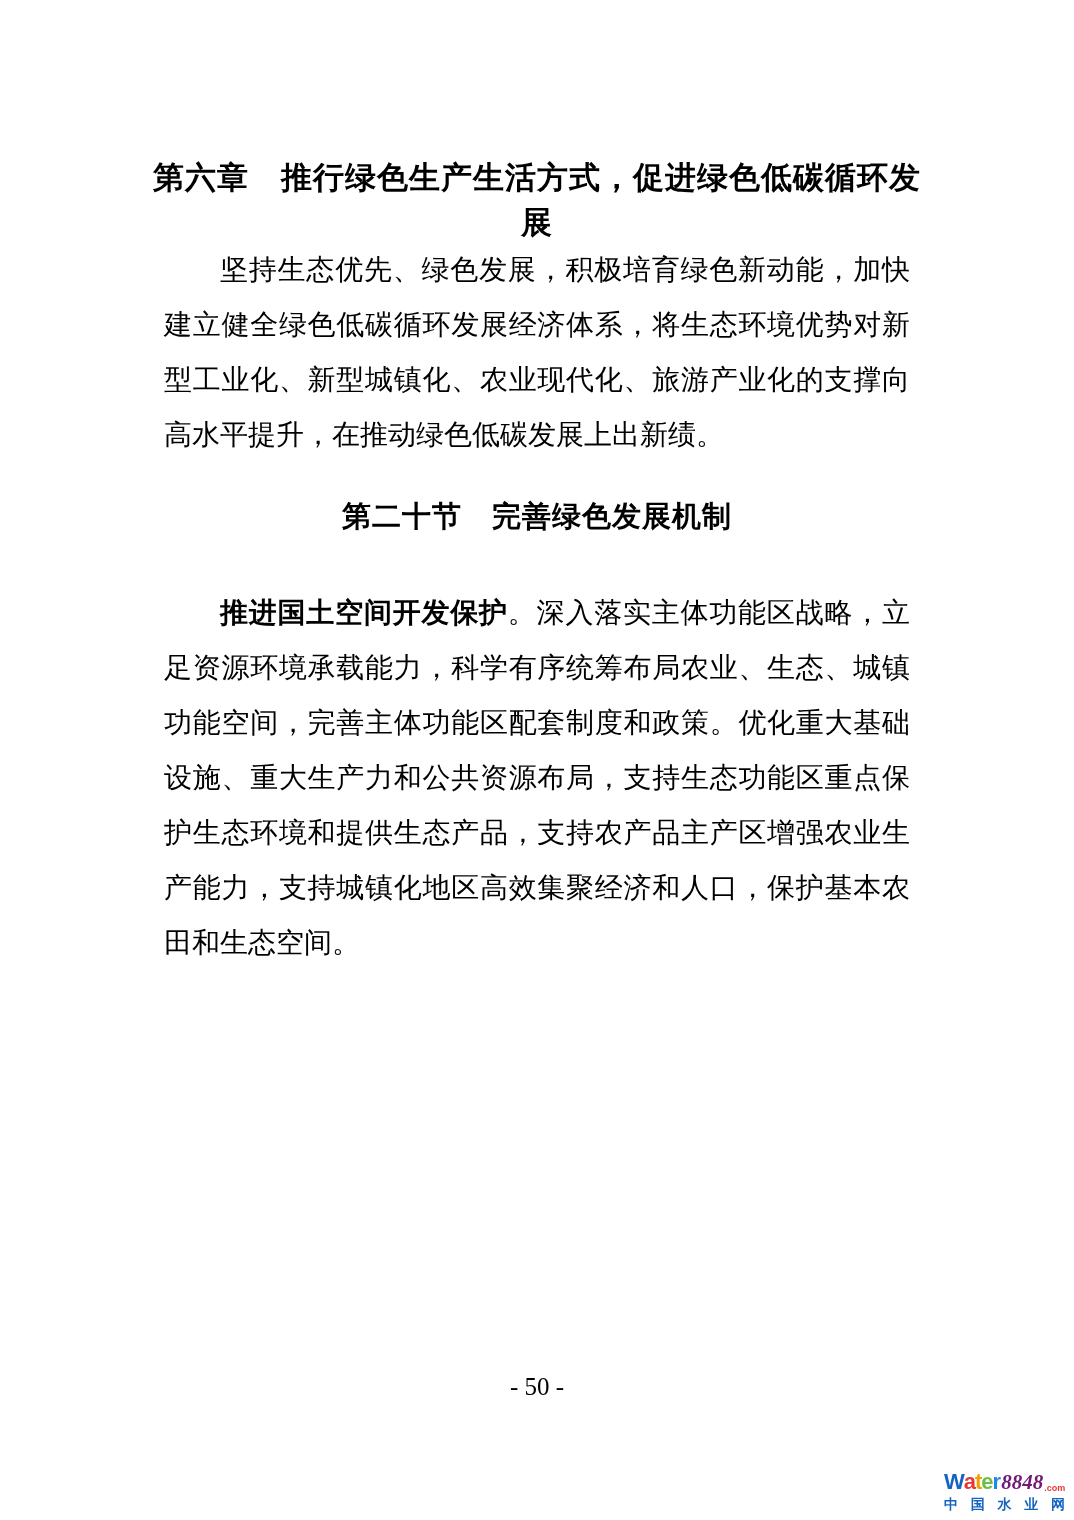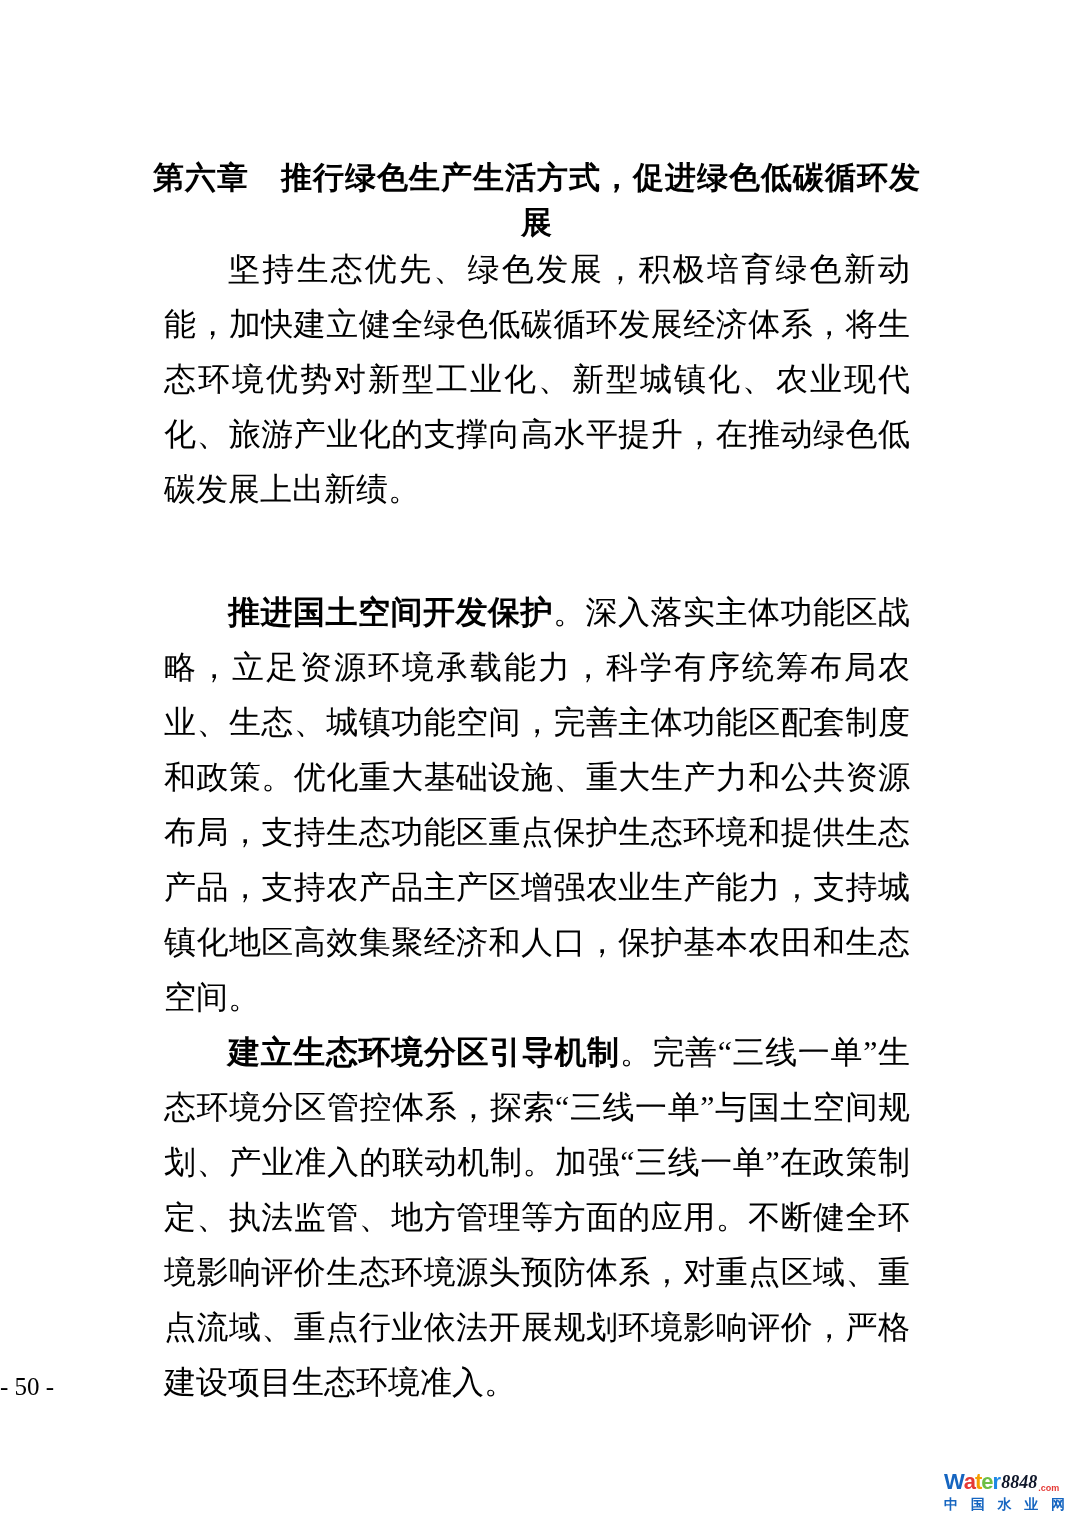--- a/index.html
+++ b/index.html
@@ -19,21 +19,21 @@
   .chapter-title {
     position: absolute; top: 155px; left: 150px; width: 774px;
     margin: 0;
     font-size: 31px; line-height: 45px;
     font-weight: 700;
     text-align: center;
     letter-spacing: 1px;
     color: #000000;
   }
   .para {
-    font-size: 32px;
+    font-size: 28px;
     line-height: 55px;
     text-align: justify;
     text-justify: inter-ideograph;
     text-indent: 2em;
     margin: 0;
     color: #000000;
   }
   .intro-para {
     position: absolute; top: 242px; left: 164px; width: 746px;
   }
@@ -45,21 +45,21 @@
     text-align: center;
     letter-spacing: 1px;
     color: #000000;
   }
   .body-block {
     position: absolute; top: 585px; left: 164px; width: 746px;
   }
   .lead { font-weight: 700; }
   .page-footer {
     position: absolute; top: 1371px; left: 0; width: 100%;
-    text-align: left;
+    text-align: center;
     font-size: 25px; line-height: 32px;
     color: #000000;
   }
   
   .watermark {
     position: absolute; top: 1471px; right: 9px; width: 121px;
   }
   .brand-line {
     display: flex; align-items: flex-end;
     font-family: "Liberation Sans", "DejaVu Sans", sans-serif;
@@ -71,22 +71,22 @@
     letter-spacing: -1px;
   }
   .brand-word span:nth-child(1) { color: #1565c0; }
   .brand-word span:nth-child(2) { color: #e53935; }
   .brand-word span:nth-child(3) { color: #f59e00; }
   .brand-word span:nth-child(4) { color: #6cbe45; }
   .brand-word span:nth-child(5) { color: #1e88e5; }
   .brand-number {
     font-family: "Liberation Serif", "DejaVu Serif", serif;
     font-style: italic; font-weight: 700;
-    font-size: 18px; line-height: 21px;
-    color: #0f172a;
+    font-size: 21px; line-height: 21px;
+    color: #701a75;
     margin-left: 1px;
   }
   .brand-tld {
     font-size: 9px; line-height: 10px;
     font-weight: 700;
     color: #e53935;
     margin-left: 1px; margin-bottom: 0;
   }
   .brand-sub {
     display: flex; justify-content: space-between;
@@ -98,24 +98,24 @@
 </style>
 </head>
 <body>
 
 <div class="page">
 
   <h1 class="chapter-title">第六章　推行绿色生产生活方式，促进绿色低碳循环发展</h1>
 
   <p class="para intro-para">坚持生态优先、绿色发展，积极培育绿色新动能，加快建立健全绿色低碳循环发展经济体系，将生态环境优势对新型工业化、新型城镇化、农业现代化、旅游产业化的支撑向高水平提升，在推动绿色低碳发展上出新绩。</p>
 
+  <h2 class="section-title">第二十节　完善绿色发展机制</h2>
 
   <div class="body-block">
     <p class="para"><b class="lead">推进国土空间开发保护</b><span>。深入落实主体功能区战略，立足资源环境承载能力，科学有序统筹布局农业、生态、城镇功能空间，完善主体功能区配套制度和政策。优化重大基础设施、重大生产力和公共资源布局，支持生态功能区重点保护生态环境和提供生态产品，支持农产品主产区增强农业生产能力，支持城镇化地区高效集聚经济和人口，保护基本农田和生态空间。</span></p>
-    <p class="para"><b class="lead">建立生态环境分区引导机制</b><span>。完善“三线一单”生态环境分区管控体系，探索“三线一单”与国土空间规划、产业准入的联动机制。加强“三线一单”在政策制定、执法监管、地方管理等方面的应用。不断健全环境影响评价生态环境源头预防体系，对重点区域、重点流域、重点行业依法开展规划环境影响评价，严格建设项目生态环境准入。</span></p>
   </div>
 
   <div class="page-footer">
     <span>- 50 -</span>
   </div>
 
   <div class="watermark">
     <div class="brand-line">
       <span class="brand-word">
           <span>W</span>

